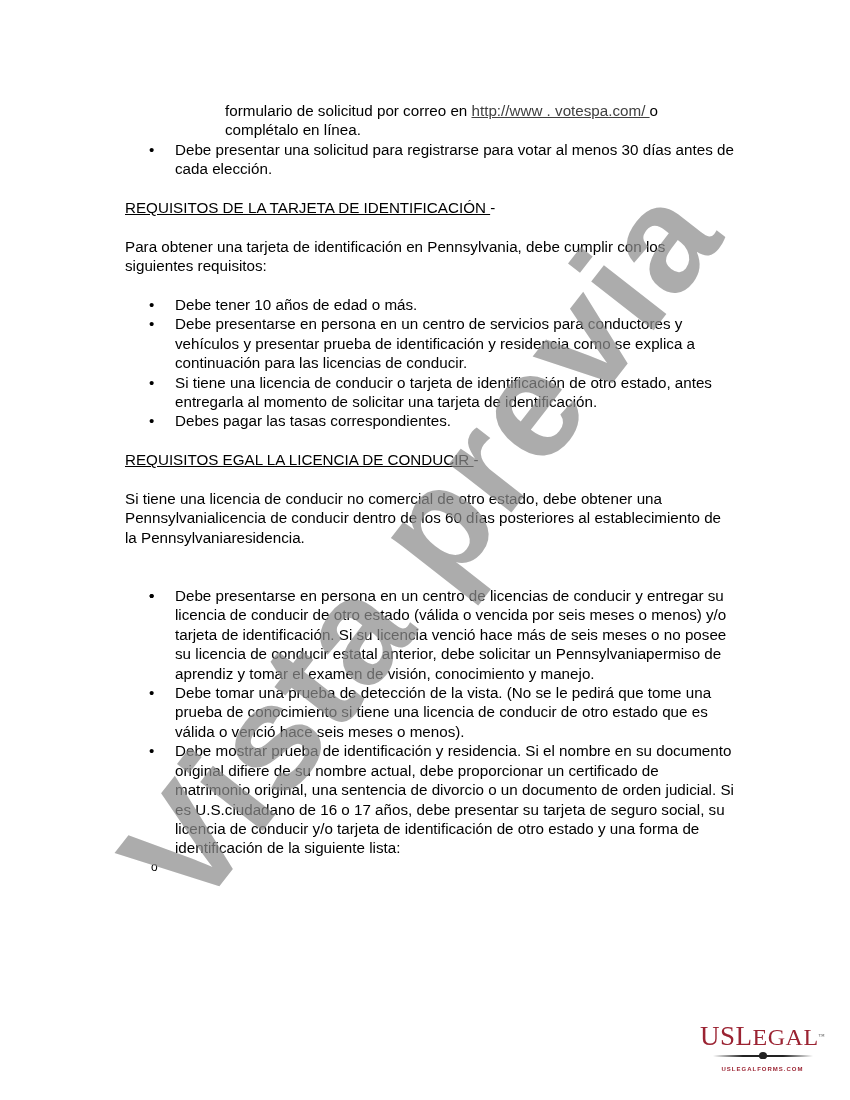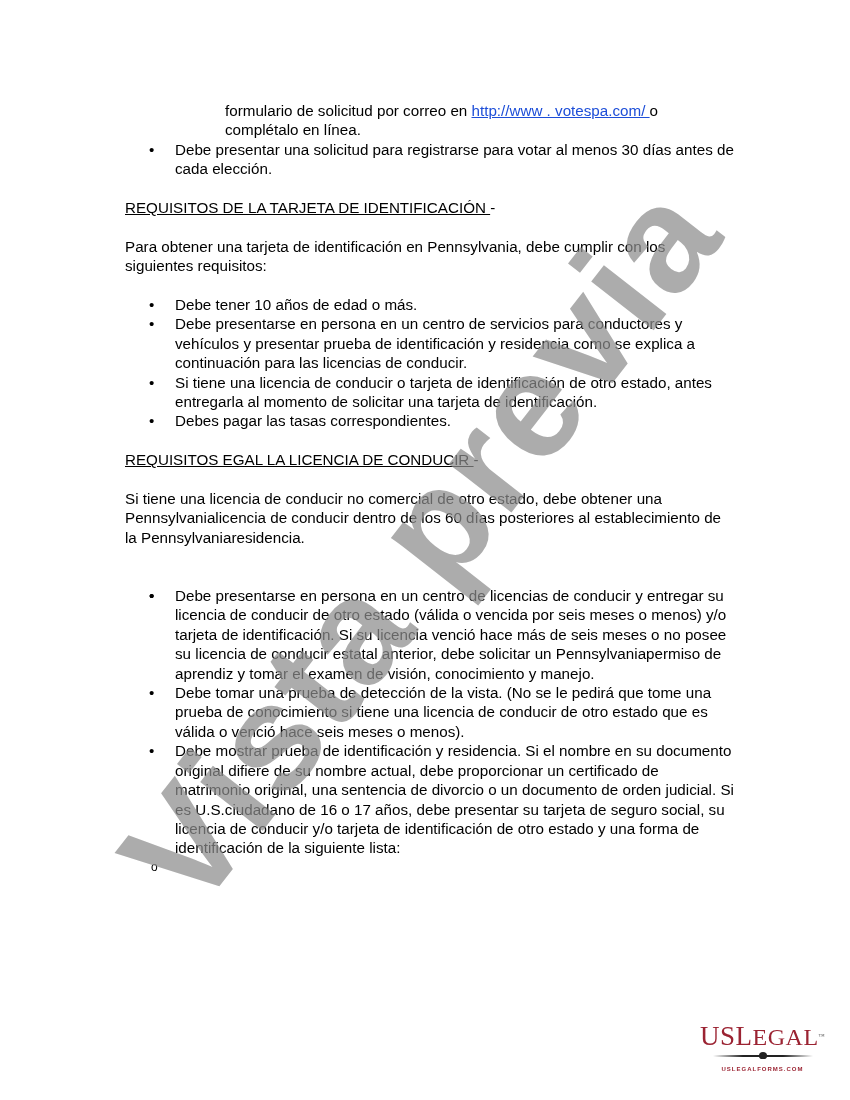--- a/index.html
+++ b/index.html
@@ -11,21 +11,21 @@
     .content { position: absolute; left: 125px; top: 101px; width: 610px; }
     p { margin: 0; }
     .gap { height: 19.4px; }
     .heading { text-decoration: underline; }
     ul { list-style: none; margin: 0; padding: 0; }
     ul.l1 > li { position: relative; padding-left: 50px; }
     ul.l1 > li .bullet { position: absolute; left: 24px; top: 0; }
     ul.l2 > li { position: relative; padding-left: 100px; }
     ul.l2 > li .bullet { position: absolute; left: 76px; top: 0; font-size: 12px; }
     .cont { padding-left: 100px; }
-    a.link { color: #1d4ed8; text-decoration: underline; }
+    a.link { color: #404040; text-decoration: underline; }
     .watermark {
       position: absolute; left: 420px; top: 545px; transform: translate(-50%, -50%) rotate(-52deg);
       font-family: "Liberation Sans", sans-serif; font-weight: bold; font-size: 150px; color: rgba(140,140,140,0.72);
       white-space: nowrap; letter-spacing: 2px; pointer-events: none; line-height: 1;
     }
     .logo { position: absolute; left: 700px; top: 1022px; width: 125px; height: 48px; text-align: center; }
     .logo-main { font-family: "Liberation Serif", serif; font-size: 27px; color: #9b2332; letter-spacing: 0.5px; line-height: 28px; }
     .logo-main .sm { font-size: 24px; }
     .logo-tm { font-size: 6px; vertical-align: top; color: #555; }
     .logo-wing { height: 7px; position: relative; margin: 1px auto 0; width: 100px; }

